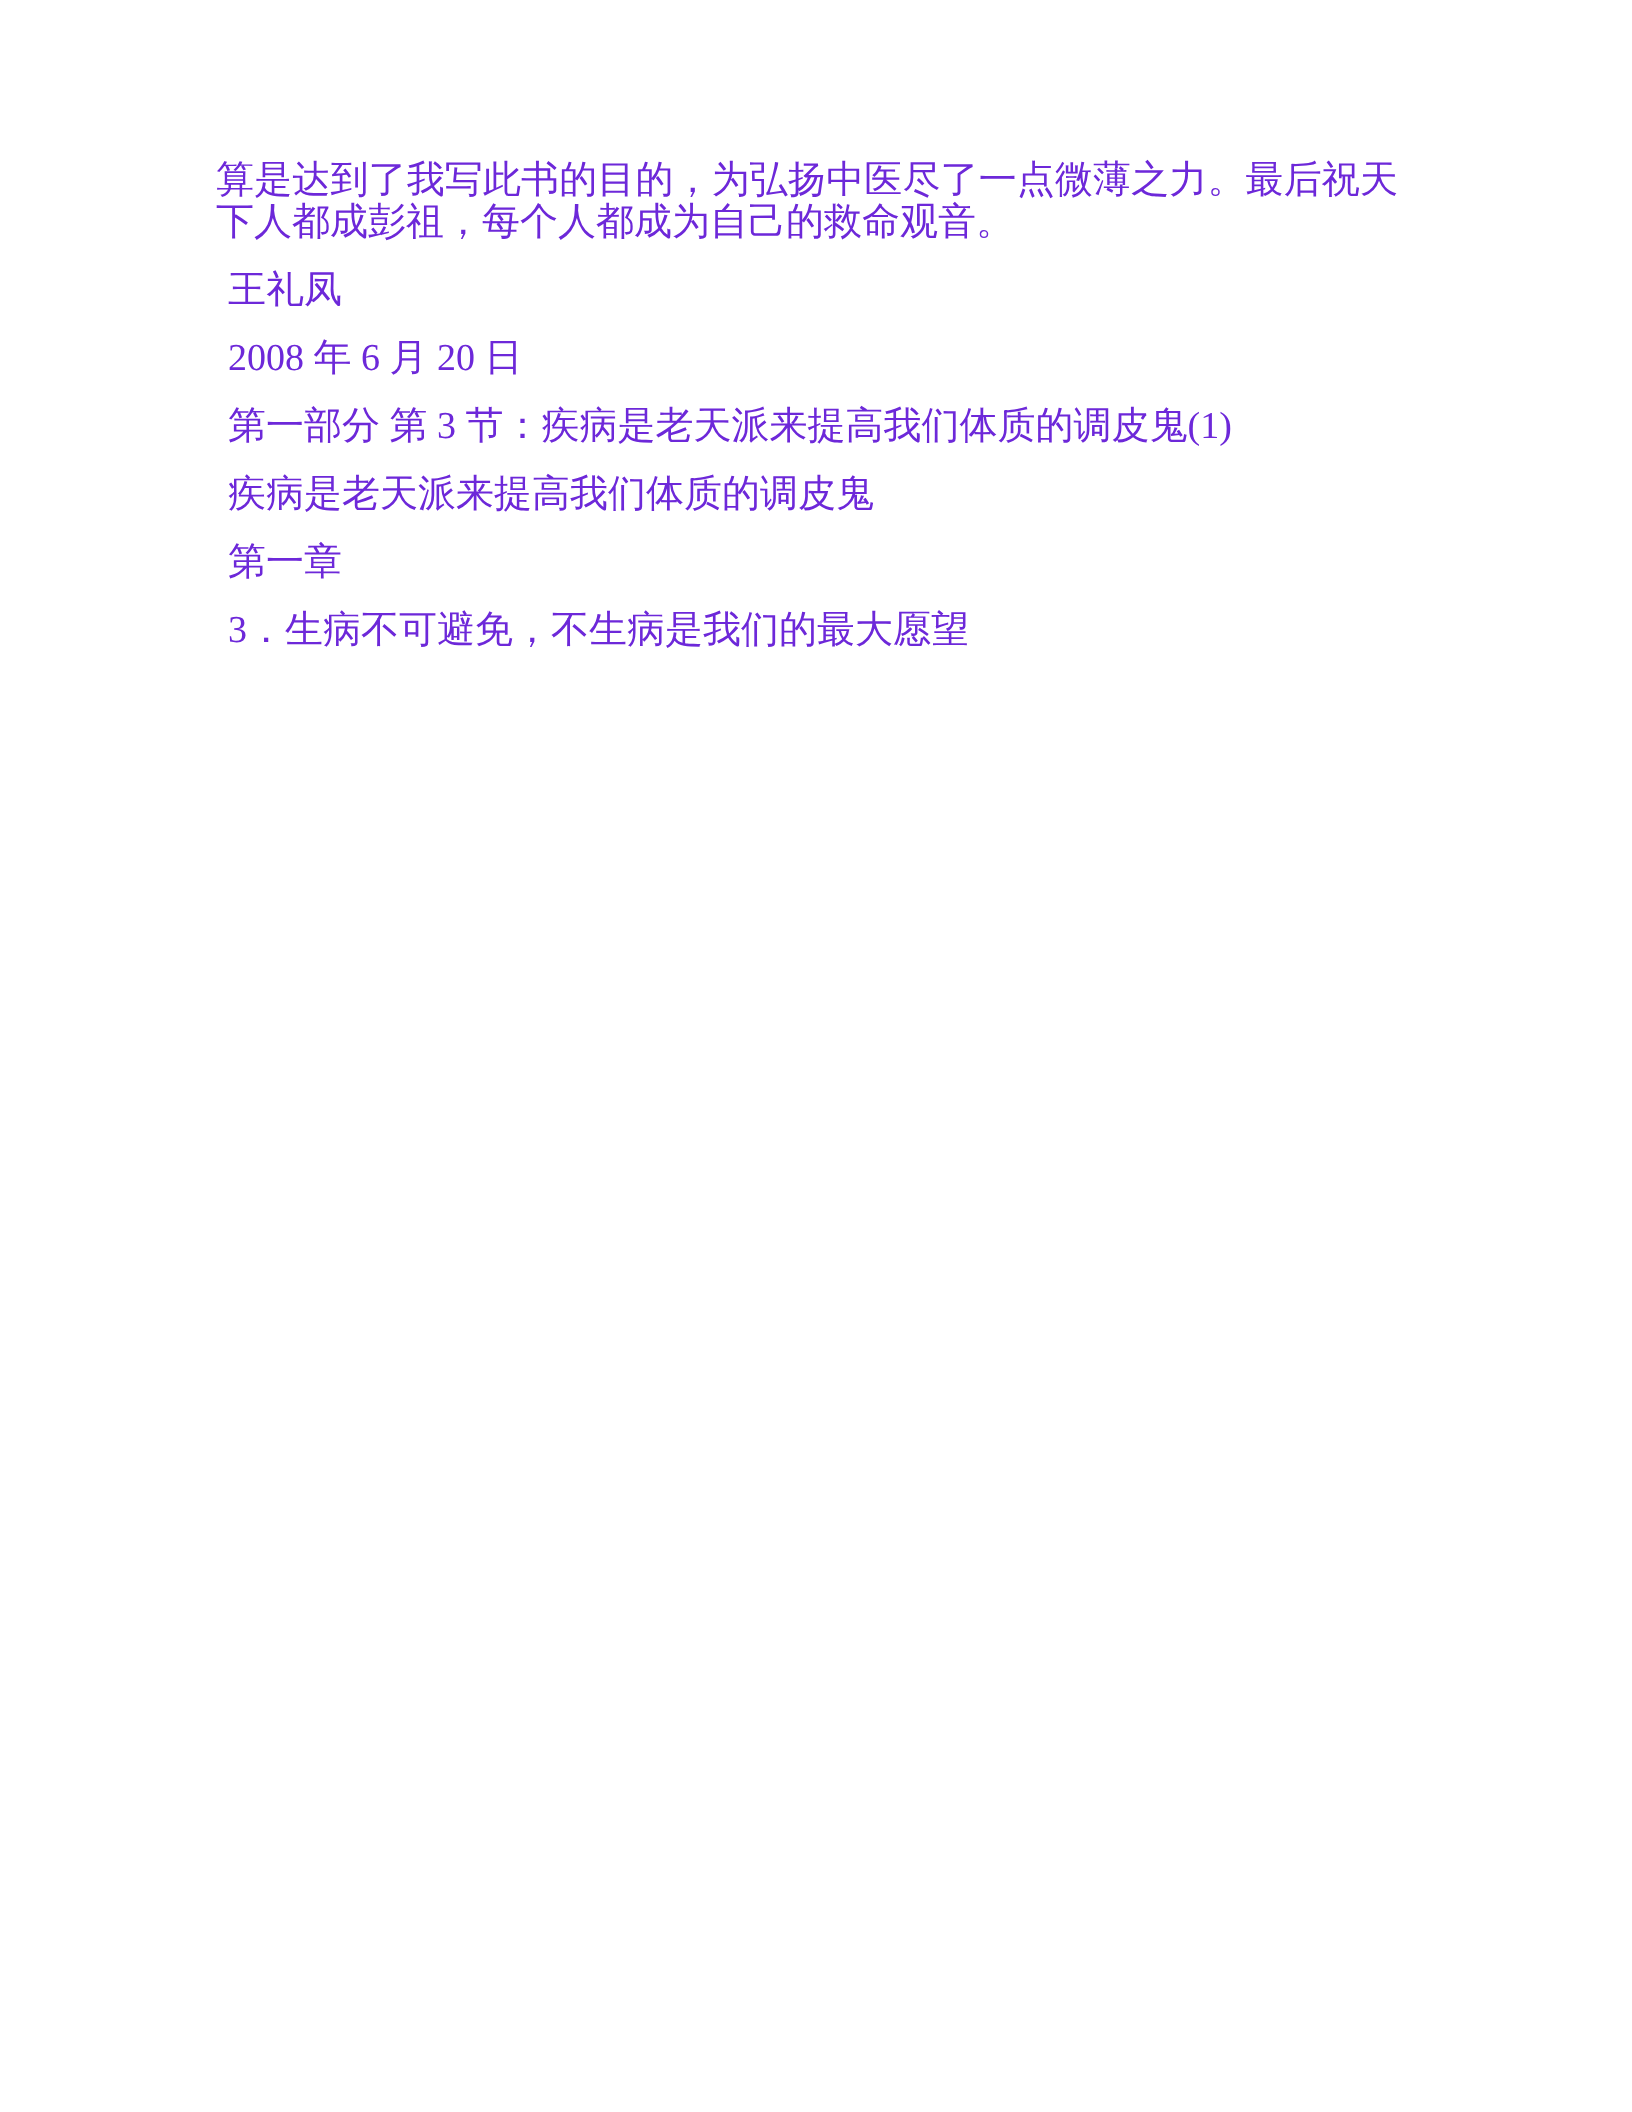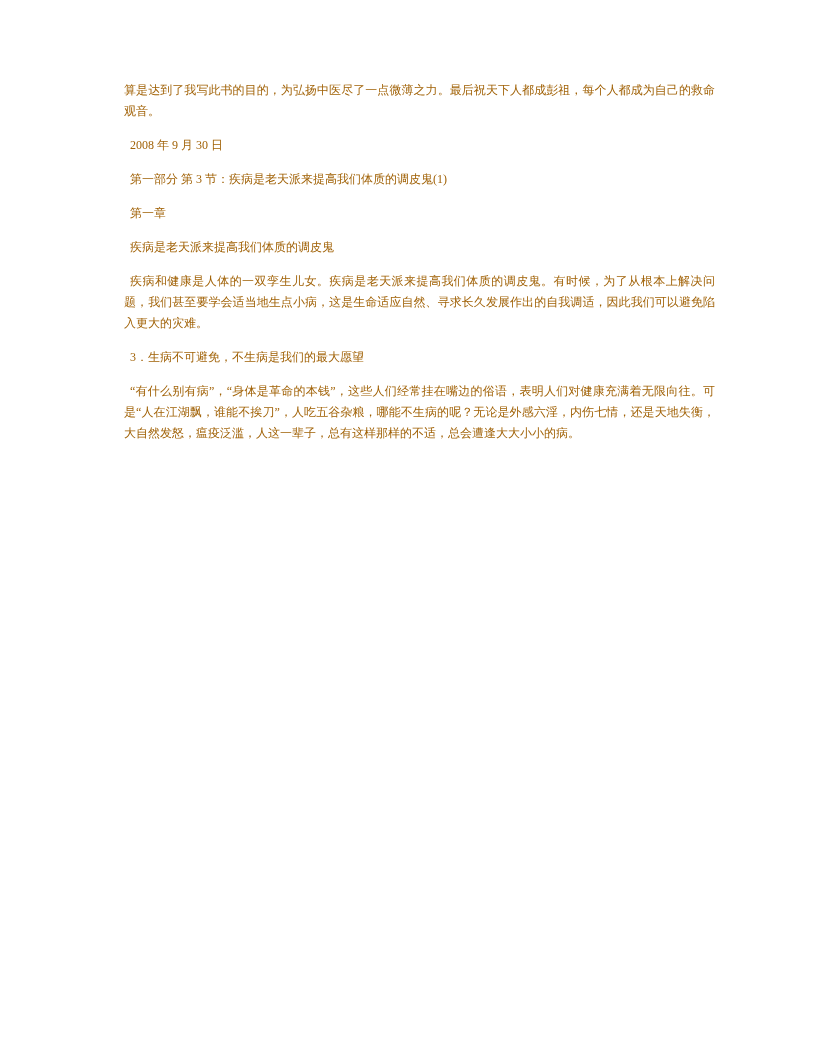--- a/index.html
+++ b/index.html
@@ -9,44 +9,43 @@
   }
   .page {
     position: relative;
     width: 816px;
     height: 1056px;
     background: #ffffff;
     overflow: hidden;
   }
   .content {
     position: absolute;
-    left: 124px;
+    left: 108px;
     top: 80px;
     width: 591px;
-    color: #a16207;
+    color: #6d28d9;
     font-family: "Liberation Serif", "DejaVu Serif", serif;
-    font-size: 12px;
+    font-size: 19px;
     line-height: 21px;
     text-align: justify;
   }
   .content p {
     margin: 0 0 13px 0;
     padding: 0;
   }
   .content p.indent {
     text-indent: 6px;
   }
 </style>
 </head>
 <body>
 
 <div class="page">
   <div class="content">
     <p>算是达到了我写此书的目的，为弘扬中医尽了一点微薄之力。最后祝天下人都成彭祖，每个人都成为自己的救命观音。</p>
-    <p class="indent">2008 年 9 月 30 日</p>
+    <p class="indent">王礼凤</p>
+    <p class="indent">2008 年 6 月 20 日</p>
     <p class="indent">第一部分 第 3 节：疾病是老天派来提高我们体质的调皮鬼(1)</p>
+    <p class="indent">疾病是老天派来提高我们体质的调皮鬼</p>
     <p class="indent">第一章</p>
-    <p class="indent">疾病是老天派来提高我们体质的调皮鬼</p>
-    <p class="indent">疾病和健康是人体的一双孪生儿女。疾病是老天派来提高我们体质的调皮鬼。有时候，为了从根本上解决问题，我们甚至要学会适当地生点小病，这是生命适应自然、寻求长久发展作出的自我调适，因此我们可以避免陷入更大的灾难。</p>
     <p class="indent">3．生病不可避免，不生病是我们的最大愿望</p>
-    <p class="indent">“有什么别有病”，“身体是革命的本钱”，这些人们经常挂在嘴边的俗语，表明人们对健康充满着无限向往。可是“人在江湖飘，谁能不挨刀”，人吃五谷杂粮，哪能不生病的呢？无论是外感六淫，内伤七情，还是天地失衡，大自然发怒，瘟疫泛滥，人这一辈子，总有这样那样的不适，总会遭逢大大小小的病。</p>
   </div>
 </div>
 
 </body></html>

